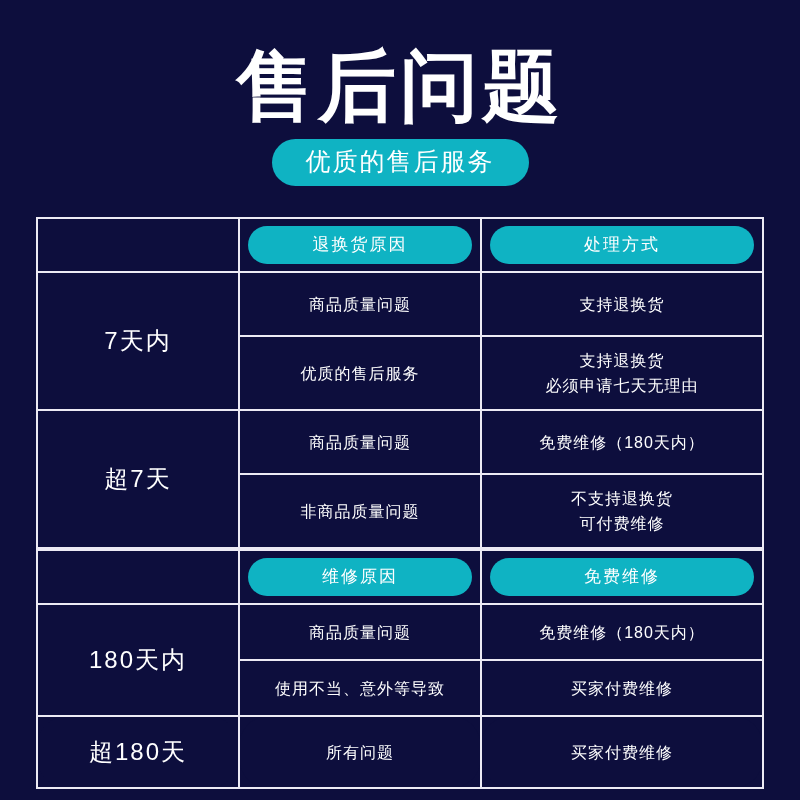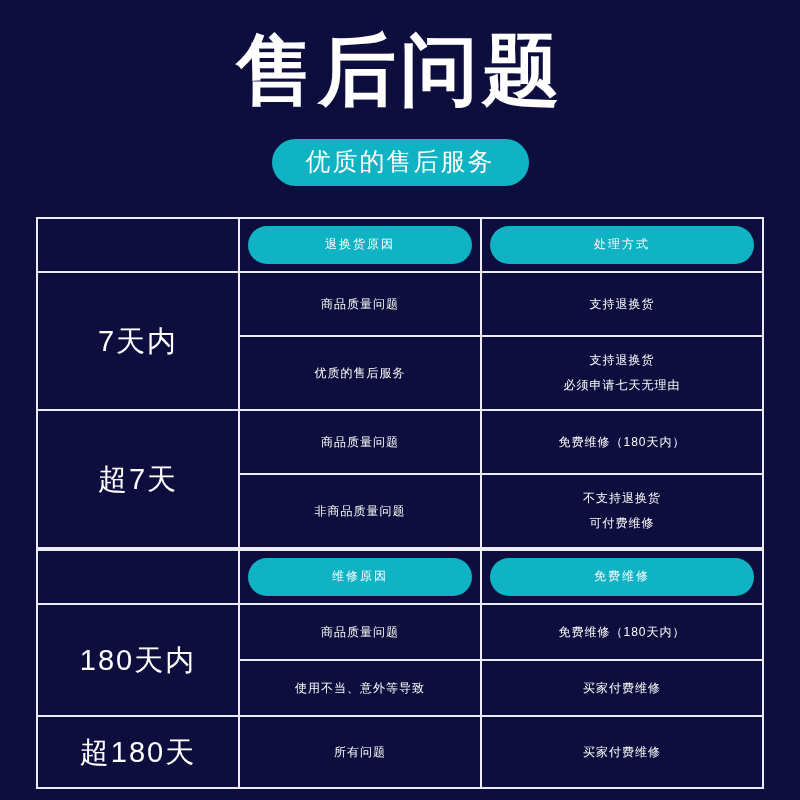--- a/index.html
+++ b/index.html
@@ -14,21 +14,21 @@
     color: #ffffff;
     overflow: hidden;
     position: relative;
     -webkit-font-smoothing: antialiased;
   }
 
   
   .page-title {
     position: absolute;
     left: 0;
-    top: 22px;
+    top: 38px;
     width: 800px;
     text-align: center;
     font-size: 78px;
     line-height: 96px;
     font-weight: 700;
     letter-spacing: 4px;
     color: #ffffff;
     white-space: nowrap;
   }
 
@@ -79,39 +79,39 @@
   .hdr-cell {
     height: 44px;
     padding: 4px 8px !important;
   }
   .hdr-blank { }
 
   .hdr-pill {
     display: block;
     background: #0fb3c3;
     color: #ffffff;
-    font-size: 12px;
+    font-size: 17px;
     line-height: 19px;
     font-weight: 500;
     letter-spacing: 2px;
     padding: 9px 0 10px 0;
     border-radius: 20px;
     white-space: nowrap;
   }
 
   .period-label {
-    font-size: 29px;
+    font-size: 24px;
     line-height: 38px;
     font-weight: 400;
     letter-spacing: 2px;
     white-space: nowrap;
   }
 
   .cell-text {
-    font-size: 12px;
+    font-size: 16px;
     line-height: 25px;
     font-weight: 400;
     letter-spacing: 1px;
     white-space: nowrap;
   }
   .cell-text .ln { display: block; }
 
   .r-tall  { height: 62px; }
   .r-short { height: 54px; }
   .r-two   { height: 72px; }

